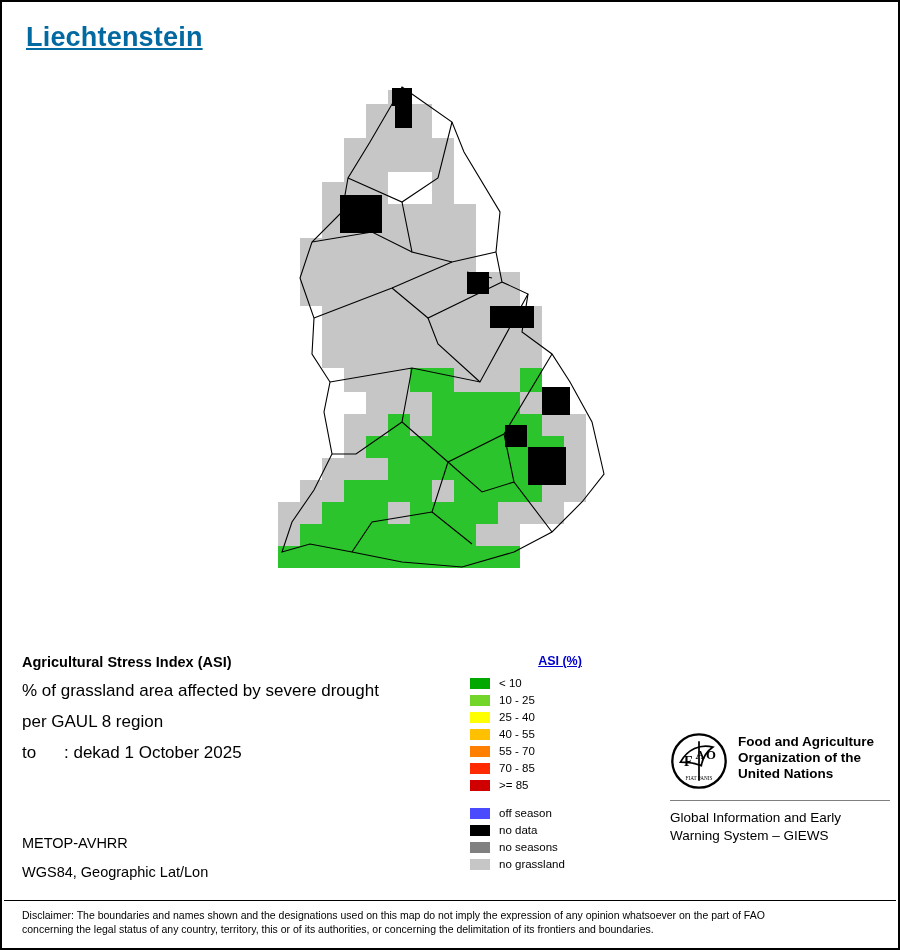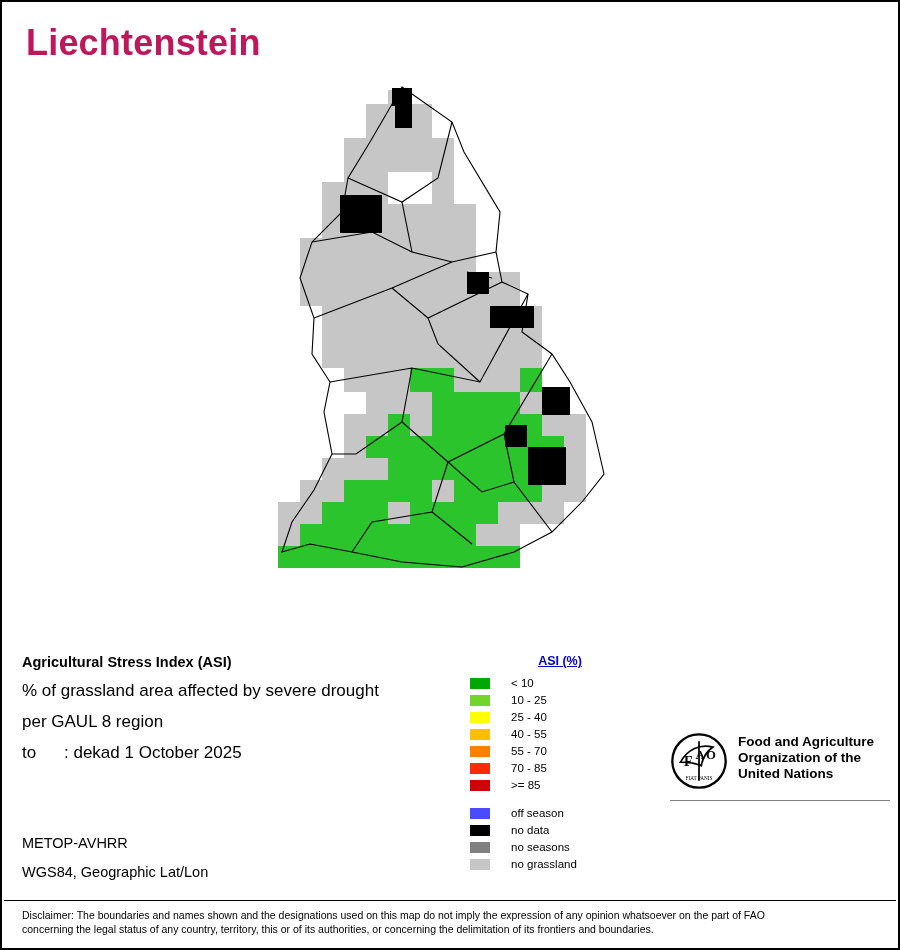--- a/index.html
+++ b/index.html
@@ -16,24 +16,25 @@
     height: 950px;
     background: #ffffff;
     border: 2px solid #000000;
     box-sizing: border-box;
     overflow: hidden;
   }
   #title {
     position: absolute;
     left: 24px;
     top: 20px;
-    font-size: 36px;
+    font-size: 27px;
     font-weight: bold;
-    color: #be185d;
+    color: #0369a1;
     letter-spacing: 0.2px;
+    text-decoration: underline;
   }
   
   #map-area {
     position: absolute;
     left: 250px;
     top: 80px;
     width: 420px;
     height: 520px;
   }
   #map-svg {
@@ -83,21 +84,20 @@
     font-weight: bold;
     color: #0000cc;
     text-decoration: underline;
     margin-bottom: 7px;
     text-align: center;
   }
   #legend .legend-row {
     display: flex;
     align-items: center;
     height: 17px;
-    gap: 12px;
   }
   #legend .swatch {
     width: 20px;
     height: 11px;
     margin-right: 9px;
     flex: 0 0 auto;
   }
   #legend .legend-label {
     font-size: 11.5px;
     color: #000000;
@@ -331,20 +331,24 @@
         <text x="62" y="46" font-family="'Liberation Serif', serif" font-size="22" font-weight="bold" fill="#000000">O</text>
         <text x="50" y="82" font-family="'Liberation Serif', serif" font-size="9" fill="#000000" text-anchor="middle">FIAT PANIS</text>
       </svg>
       <div id="fao-name">
         <div>Food and Agriculture</div>
         <div>Organization of the</div>
         <div>United Nations</div>
       </div>
     </div>
     <div id="fao-rule"></div>
+    <div id="fao-sub">
+      <div>Global Information and Early</div>
+      <div>Warning System – GIEWS</div>
+    </div>
   </div>
 
   <div id="disclaimer-rule"></div>
   <div id="disclaimer">
     <div>Disclaimer: The boundaries and names shown and the designations used on this map do not imply the expression of any opinion whatsoever on the part of FAO</div>
     <div>concerning the legal status of any country, territory, this or of its authorities, or concerning the delimitation of its frontiers and boundaries.</div>
   </div>
 
 </div>
 

